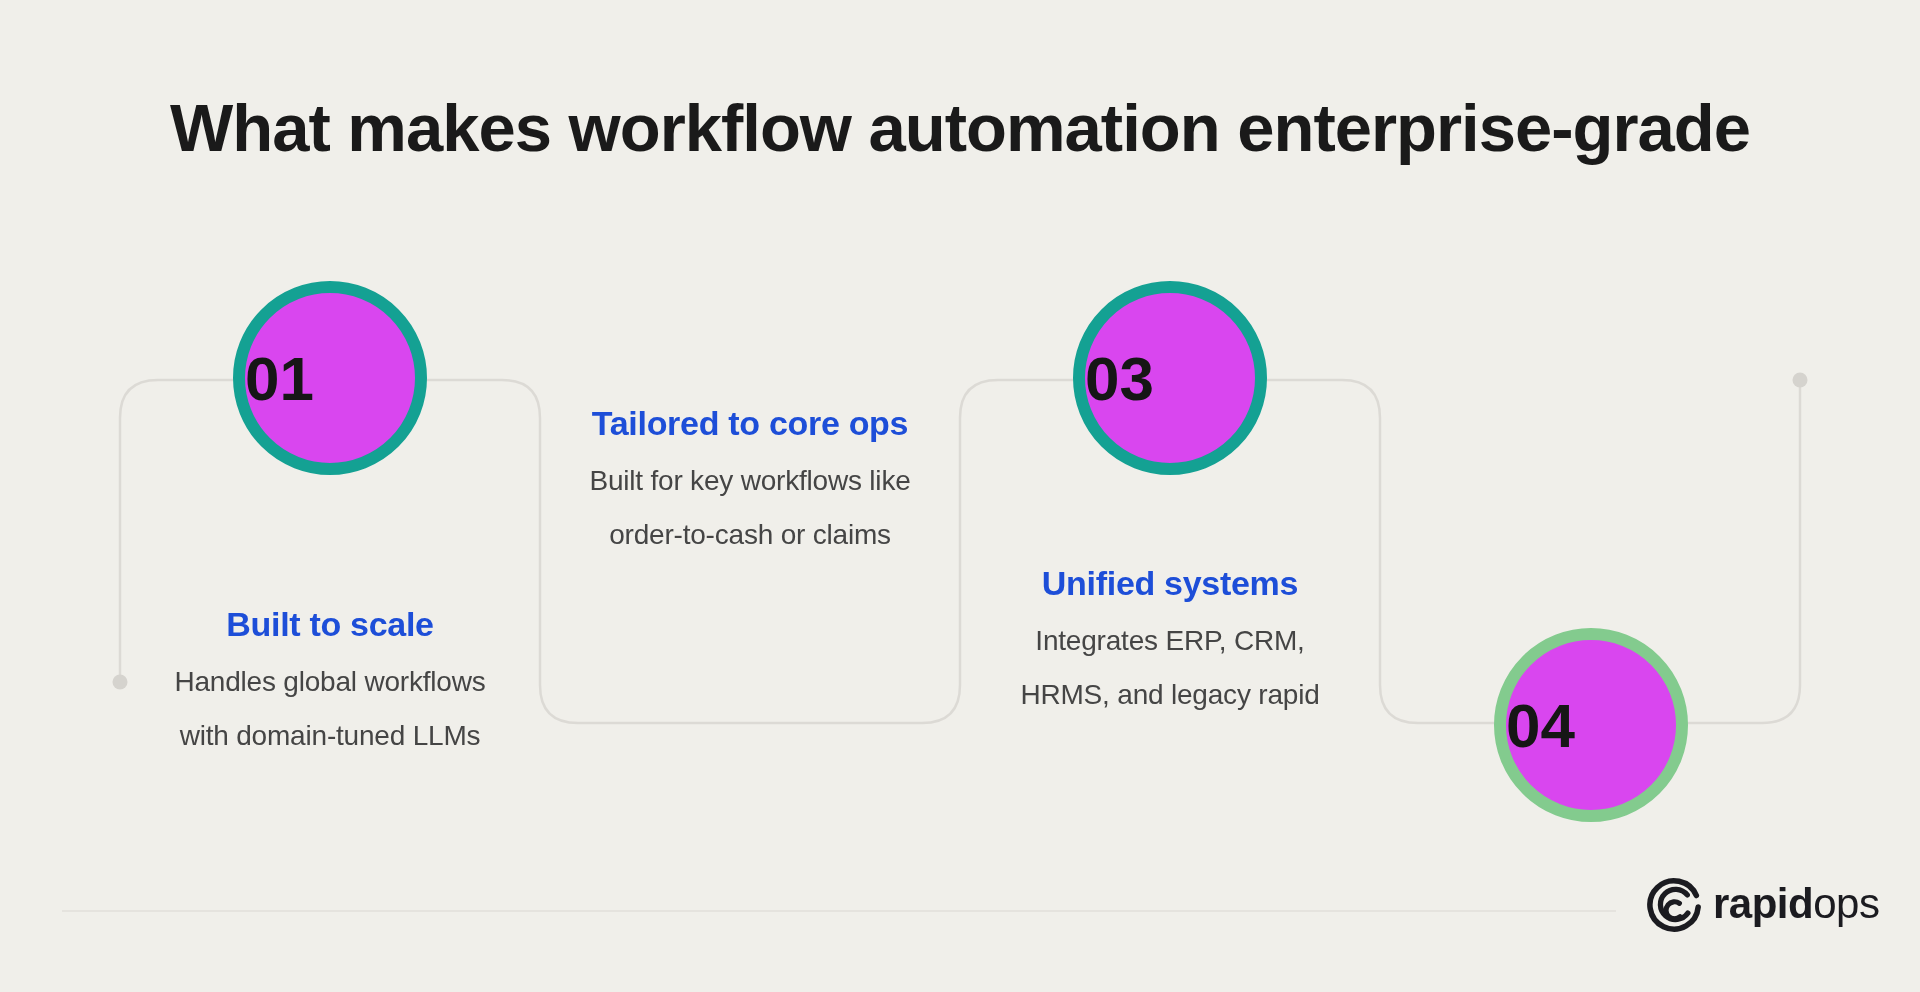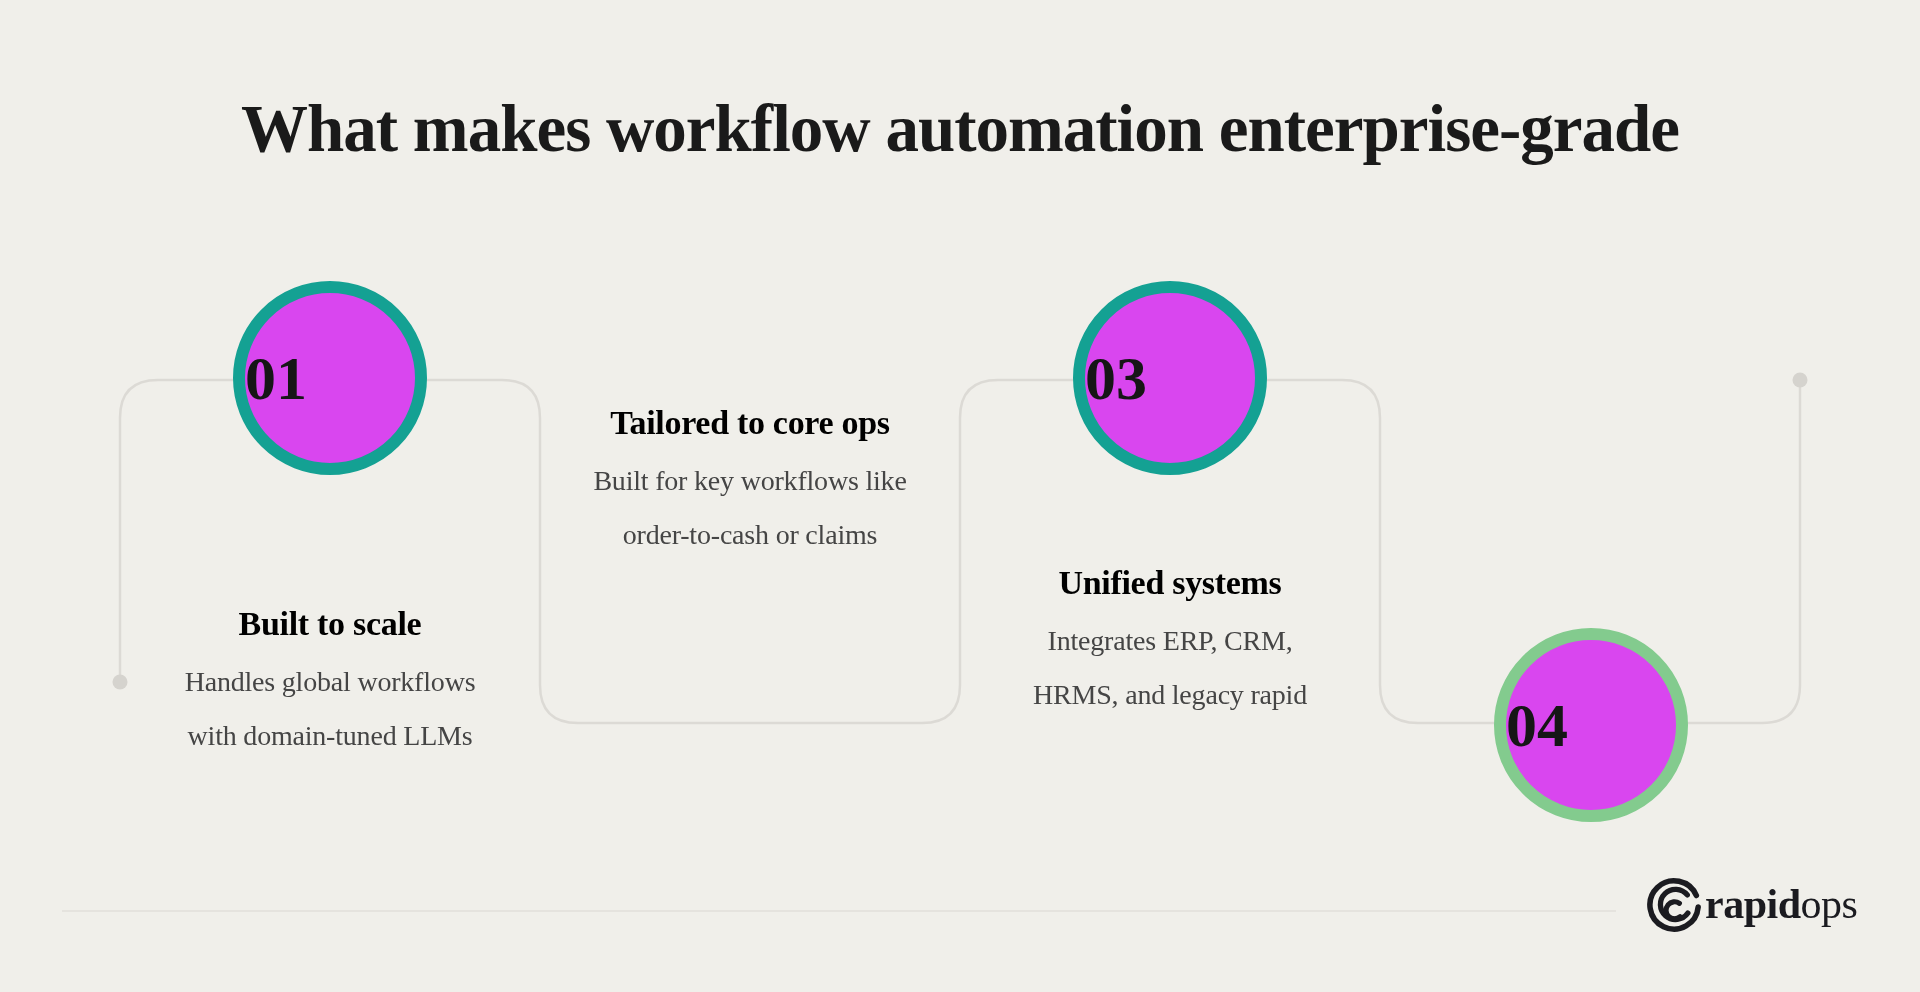--- a/index.html
+++ b/index.html
@@ -7,21 +7,20 @@
   body {
     font-family: "Liberation Sans", sans-serif;
     background: #f0efea;
     overflow: hidden;
   }
   .canvas {
     position: relative;
     width: 1920px;
     height: 948px;
     background: #f0efea;
-    font-family: Liberation Serif, serif;
   }
   .title {
     position: absolute;
     top: 92px;
     left: 0;
     width: 1920px;
     text-align: center;
     font-size: 67px;
     font-weight: 700;
     letter-spacing: -1px;
@@ -52,21 +51,21 @@
     letter-spacing: 0px;
   }
   .step-text {
     position: absolute;
     width: 480px;
     text-align: center;
   }
   .step-heading {
     font-size: 34px;
     font-weight: 700;
-    color: #000000;
+    color: #1d4ed8;
     line-height: 42px;
     margin-bottom: 10px;
     letter-spacing: -0.3px;
   }
   .step-body {
     font-size: 28px;
     font-weight: 400;
     color: #454545;
     line-height: 54px;
     white-space: pre-line;
@@ -88,21 +87,21 @@
     height: 2px;
     background: #e5e3de;
   }
   .logo {
     position: absolute;
     left: 1645px;
     top: 872px;
     height: 64px;
     display: flex;
     align-items: center;
-    gap: 2px;
+    gap: 10px;
   }
   .logo-text {
     font-size: 42px;
     color: #1b1b20;
     letter-spacing: -0.5px;
     white-space: nowrap;
   }
   .logo-text .bold { font-weight: 700; }
   .logo-text .light { font-weight: 400; }
 </style>

